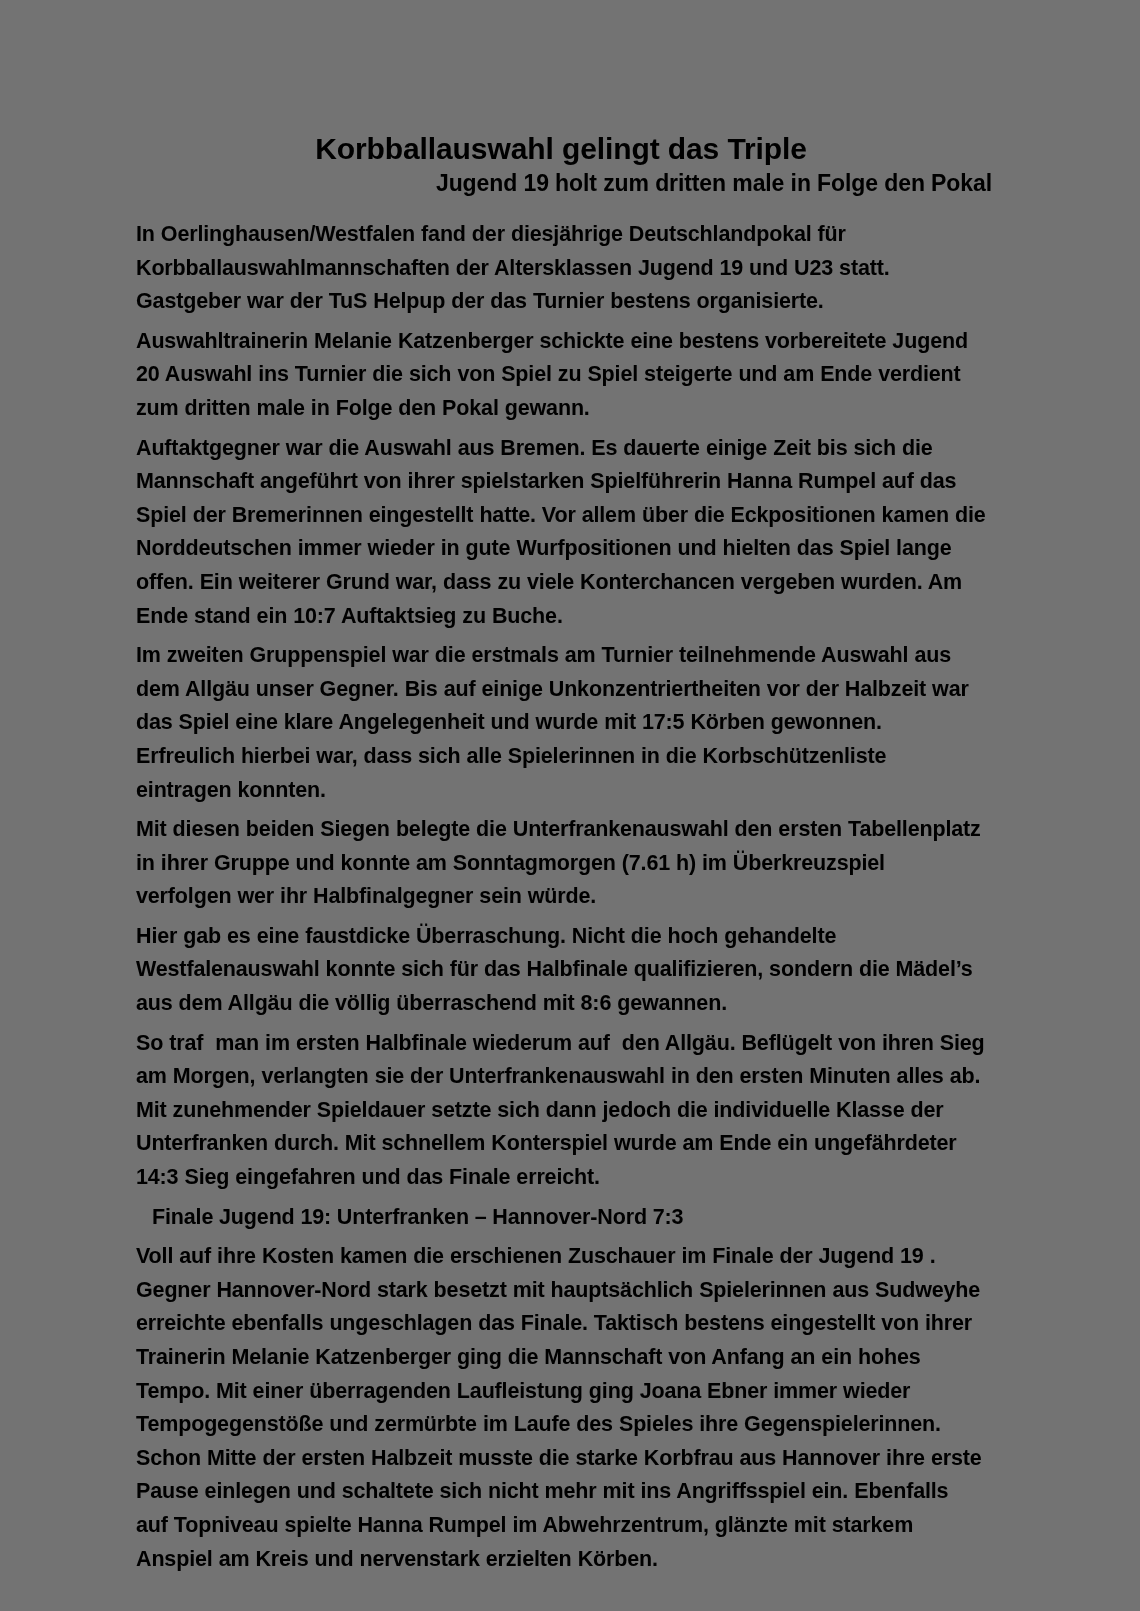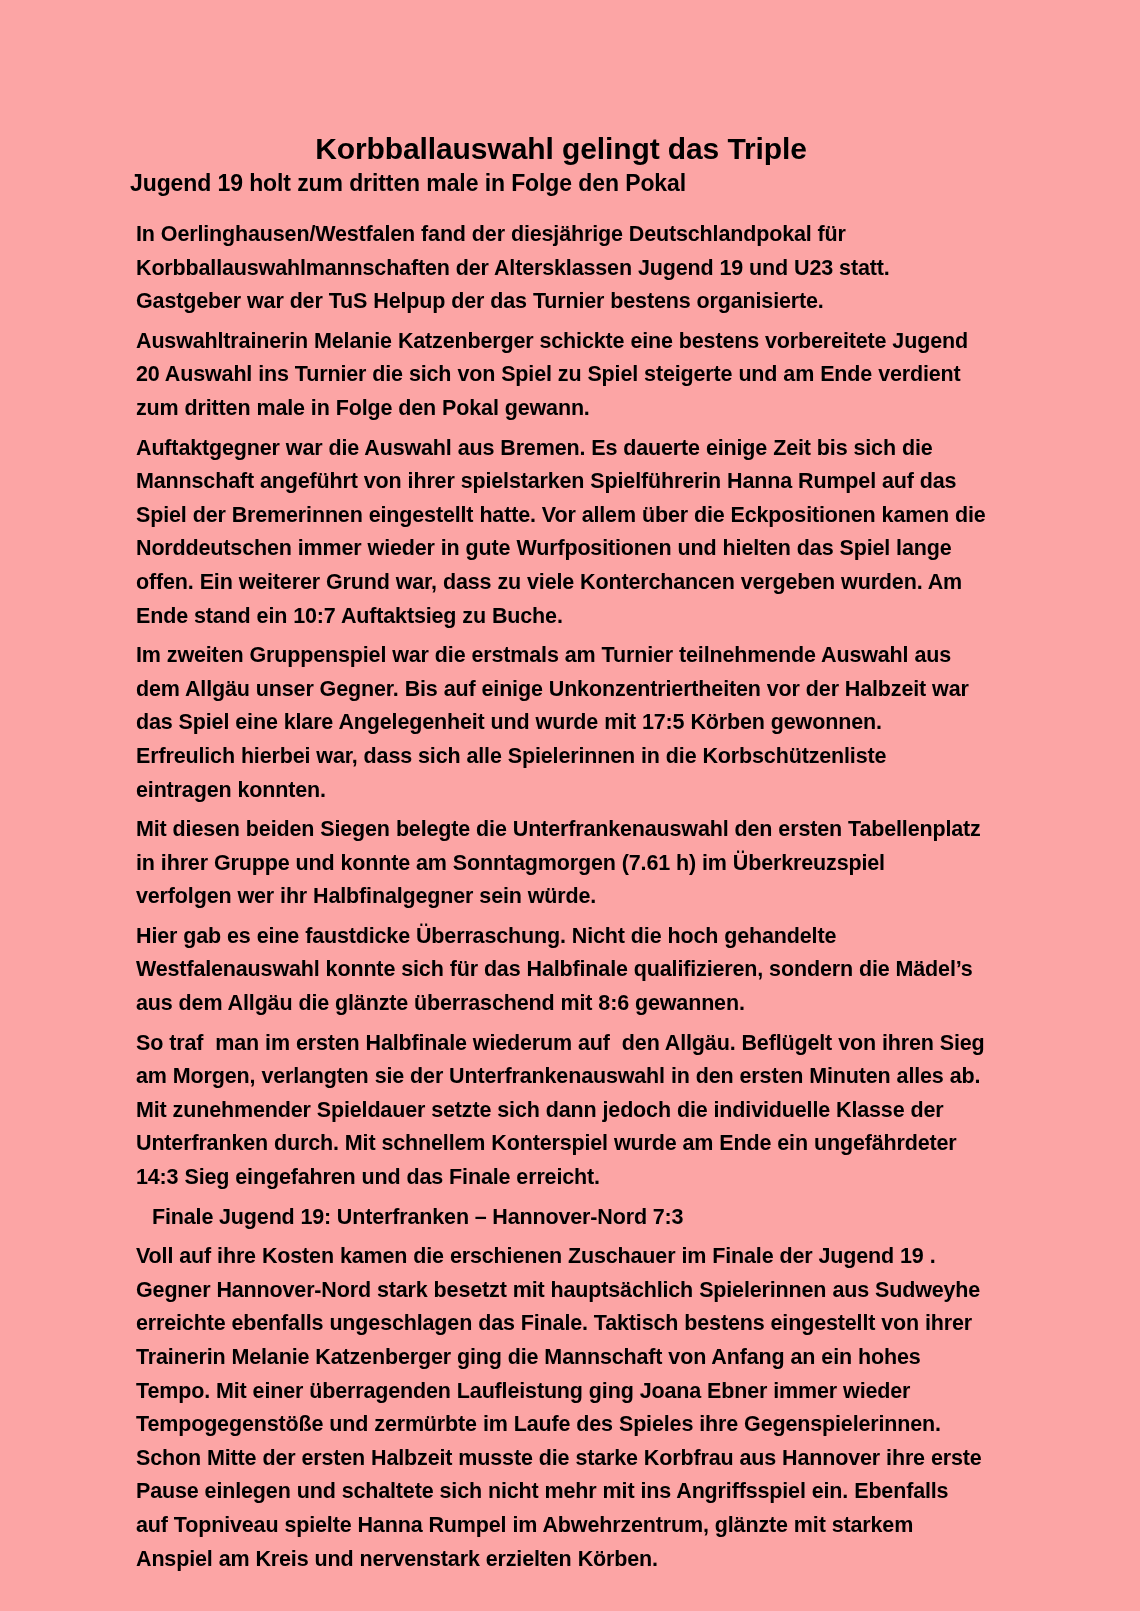--- a/index.html
+++ b/index.html
@@ -15,21 +15,21 @@
     color: #000000;
     -webkit-font-smoothing: antialiased;
     overflow: hidden;
   }
 
   .page {
     position: relative;
     width: 1140px;
     height: 1611px;
     box-sizing: border-box;
-    background: #fca5a5;
+    background: #737373;
   }
 
   .content {
     position: absolute;
     left: 130px;
     top: 130px;
     width: 862px;
   }
 
   .doc-title {
@@ -37,21 +37,21 @@
     font-weight: bold;
     text-align: center;
     line-height: 37px;
     margin: 0;
     letter-spacing: -0.1px;
   }
 
   .doc-subtitle {
     font-size: 23px;
     font-weight: bold;
-    text-align: left;
+    text-align: right;
     line-height: 33px;
     margin: 0 0 18px 0;
     letter-spacing: -0.1px;
   }
 
   .body-block {
     font-size: 21.5px;
     font-weight: bold;
     line-height: 33.6px;
     text-align: left;
@@ -84,21 +84,21 @@
     <p class="body-block">In Oerlinghausen/Westfalen fand der diesjährige Deutschlandpokal für Korbballauswahlmannschaften der Altersklassen Jugend 19 und U23 statt. Gastgeber war der TuS Helpup der das Turnier bestens organisierte.</p>
 
     <p class="body-block">Auswahltrainerin Melanie Katzenberger schickte eine bestens vorbereitete Jugend 20 Auswahl ins Turnier die sich von Spiel zu Spiel steigerte und am Ende verdient zum dritten male in Folge den Pokal gewann.</p>
 
     <p class="body-block">Auftaktgegner war die Auswahl aus Bremen. Es dauerte einige Zeit bis sich die Mannschaft angeführt von ihrer spielstarken Spielführerin Hanna Rumpel auf das Spiel der Bremerinnen eingestellt hatte. Vor allem über die Eckpositionen kamen die Norddeutschen immer wieder in gute Wurfpositionen und hielten das Spiel lange offen. Ein weiterer Grund war, dass zu viele Konterchancen vergeben wurden. Am Ende stand ein 10:7 Auftaktsieg zu Buche.</p>
 
     <p class="body-block">Im zweiten Gruppenspiel war die erstmals am Turnier teilnehmende Auswahl aus dem Allgäu unser Gegner. Bis auf einige Unkonzentriertheiten vor der Halbzeit war das Spiel eine klare Angelegenheit und wurde mit 17:5 Körben gewonnen. Erfreulich hierbei war, dass sich alle Spielerinnen in die Korbschützenliste eintragen konnten.</p>
 
     <p class="body-block">Mit diesen beiden Siegen belegte die Unterfrankenauswahl den ersten Tabellenplatz in ihrer Gruppe und konnte am Sonntagmorgen (7.61 h) im Überkreuzspiel verfolgen wer ihr Halbfinalgegner sein würde.</p>
 
-    <p class="body-block">Hier gab es eine faustdicke Überraschung. Nicht die hoch gehandelte Westfalenauswahl konnte sich für das Halbfinale qualifizieren, sondern die Mädel’s aus dem Allgäu die glänzte überraschend mit 8:6 gewannen.</p>
+    <p class="body-block">Hier gab es eine faustdicke Überraschung. Nicht die hoch gehandelte Westfalenauswahl konnte sich für das Halbfinale qualifizieren, sondern die Mädel’s aus dem Allgäu die völlig überraschend mit 8:6 gewannen.</p>
 
     <p class="body-block">So traf  man im ersten Halbfinale wiederum auf  den Allgäu. Beflügelt von ihren Sieg am Morgen, verlangten sie der Unterfrankenauswahl in den ersten Minuten alles ab. Mit zunehmender Spieldauer setzte sich dann jedoch die individuelle Klasse der Unterfranken durch. Mit schnellem Konterspiel wurde am Ende ein ungefährdeter 14:3 Sieg eingefahren und das Finale erreicht.</p>
 
     <p class="centered-line">Finale Jugend 19: Unterfranken – Hannover-Nord 7:3</p>
 
     <p class="body-block">Voll auf ihre Kosten kamen die erschienen Zuschauer im Finale der Jugend 19 . Gegner Hannover-Nord stark besetzt mit hauptsächlich Spielerinnen aus Sudweyhe erreichte ebenfalls ungeschlagen das Finale. Taktisch bestens eingestellt von ihrer Trainerin Melanie Katzenberger ging die Mannschaft von Anfang an ein hohes Tempo. Mit einer überragenden Laufleistung ging Joana Ebner immer wieder Tempogegenstöße und zermürbte im Laufe des Spieles ihre Gegenspielerinnen. Schon Mitte der ersten Halbzeit musste die starke Korbfrau aus Hannover ihre erste Pause einlegen und schaltete sich nicht mehr mit ins Angriffsspiel ein. Ebenfalls auf Topniveau spielte Hanna Rumpel im Abwehrzentrum, glänzte mit starkem Anspiel am Kreis und nervenstark erzielten Körben.</p>
 
   </div>
 </div>
 

